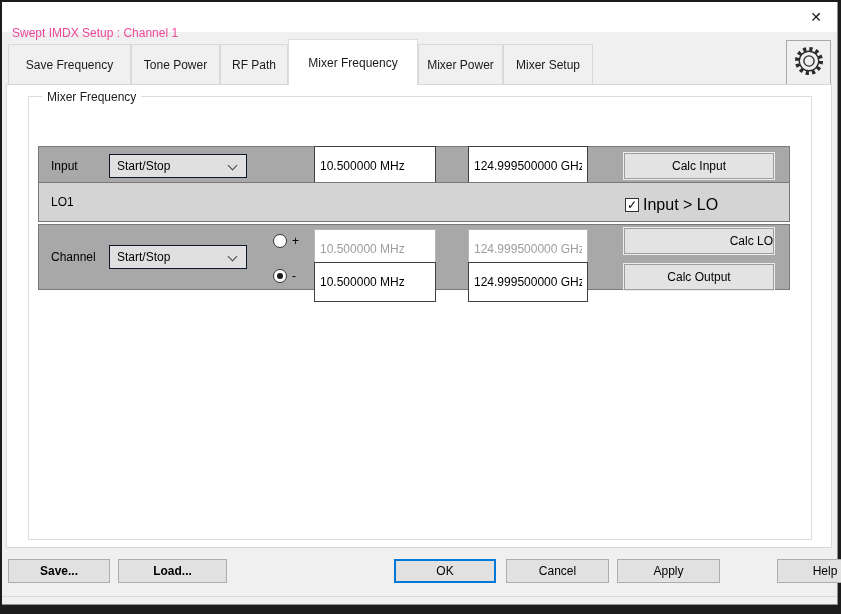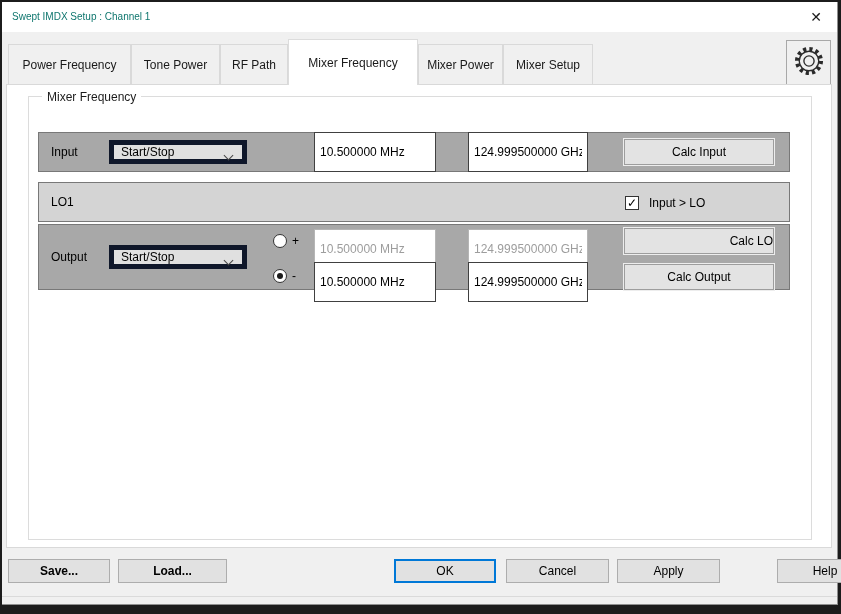--- a/index.html
+++ b/index.html
@@ -13,21 +13,21 @@
     color:#000;
   }
   .dialog {
     position:absolute; left:2px; top:2px; width:836px; height:603px;
     background:#f0f0f0;
     border-right:1px solid #8f8f8f;
     border-bottom:1px solid #8f8f8f;
   }
   
   .titlebar { position:absolute; left:0; top:0; width:100%; height:30px; background:#ffffff; }
-  .title-text { position:absolute; left:10px; top:0; line-height:30px; font-size:10px; color:#0f766e; white-space:nowrap; }
+  .title-text { position:absolute; left:10px; top:16px; line-height:30px; font-size:12px; color:#ec4899; white-space:nowrap; }
   .close-btn {
     position:absolute; right:4px; top:0; width:34px; height:30px;
     display:flex; align-items:center; justify-content:center;
     font-size:14px; color:#1a1a1a; cursor:default;
   }
   
   .tab {
     position:absolute; top:42px; height:40px;
     background:#f0f0f0;
     border:1px solid #d9d9d9; border-bottom:none;
@@ -59,27 +59,27 @@
     border:1px solid #dcdcdc; z-index:3;
   }
   .group-label {
     position:absolute; left:40px; top:88px; z-index:4;
     background:#ffffff; padding:0 5px; font-size:12px; color:#1c1c1c; white-space:nowrap;
   }
   
   .row { position:absolute; left:36px; width:752px; border:1px solid #787878; z-index:5; }
   .row.dark  { background:#a8a8a8; }
   .row.light { background:#d4d4d4; }
-  .row-input  { top:130px; height:40px; }
+  .row-input  { top:144px; height:40px; }
   .row-lo1    { top:180px; height:40px; }
   .row-output { top:222px; height:66px; }
   .row-label { position:absolute; left:12px; top:50%; transform:translateY(-50%); color:#000; font-size:12px; }
   .combo {
     position:absolute; left:70px; width:138px; height:24px; top:50%; transform:translateY(-50%);
-    background:#e0e0e0; border:5px solid #0f172a;
+    background:#e0e0e0; border:1px solid #0f172a;
     display:flex; align-items:center; padding-left:7px; font-size:12px; color:#000;
   }
   .chevron {
     position:absolute; right:10px; top:7px; width:7px; height:7px;
     border-right:1.4px solid #474747; border-bottom:1.4px solid #474747;
     transform:rotate(45deg);
   }
   .field {
     position:absolute; height:40px; background:#ffffff;
     border:1px solid #404040; font-family:"Liberation Sans",sans-serif;
@@ -97,21 +97,21 @@
     box-shadow:0 0 0 1px #ededed;
     font-size:12px; color:#000; text-align:center; line-height:24px;
   }
   
   .checkbox-wrap { position:absolute; left:586px; top:13px; display:flex; align-items:center; }
   .checkbox {
     width:14px; height:14px; background:#fff; border:1px solid #333;
     display:flex; align-items:center; justify-content:center;
     font-size:12px; line-height:12px; color:#000;
   }
-  .checkbox-label { margin-left:10px; font-size:12px; color:#000; }
+  .checkbox-label { margin-left:4px; font-size:16px; color:#000; }
   
   .radio-wrap { position:absolute; left:234px; display:flex; align-items:center; }
   .radio {
     width:14px; height:14px; border-radius:50%;
     background:#fff; border:1px solid #333;
     display:flex; align-items:center; justify-content:center;
   }
   .radio .dot { width:6px; height:6px; border-radius:50%; background:#1a1a1a; display:none; }
   .radio.selected .dot { display:block; }
   .radio-label { margin-left:5px; font-size:12px; color:#000; }
@@ -141,21 +141,21 @@
 </head>
 <body>
 
 <div class="dialog">
 
   <div class="titlebar">
     <span class="title-text">Swept IMDX Setup : Channel 1</span>
     <span class="close-btn">✕</span>
   </div>
 
-  <div class="tab tab1">Power Frequency</div>
+  <div class="tab tab1">Save Frequency</div>
   <div class="tab tab2">Tone Power</div>
   <div class="tab tab3">RF Path</div>
   <div class="tab tab4 active">Mixer Frequency</div>
   <div class="tab tab5">Mixer Power</div>
   <div class="tab tab6">Mixer Setup</div>
 
   <div class="gear-btn">
     <span>
       <svg viewBox="0 0 40 40" width="34" height="34">
         <circle cx="20" cy="20" r="14" fill="none" stroke="#2b2b2b" stroke-width="5" stroke-dasharray="3.7,3.63"></circle>
@@ -182,21 +182,21 @@
 
   <div class="row light row-lo1">
     <span class="row-label">LO1</span>
     <div class="checkbox-wrap">
       <span class="checkbox">✓</span>
       <span class="checkbox-label">Input &gt; LO</span>
     </div>
   </div>
 
   <div class="row dark row-output">
-    <span class="row-label">Output</span>
+    <span class="row-label">Channel</span>
     <div class="combo">
       <span>Start/Stop</span>
       <span class="chevron"></span>
     </div>
 
     <div class="radio-wrap r-plus">
       <span class="radio"></span>
       <span class="radio-label">+</span>
     </div>
     <div class="radio-wrap r-minus">

